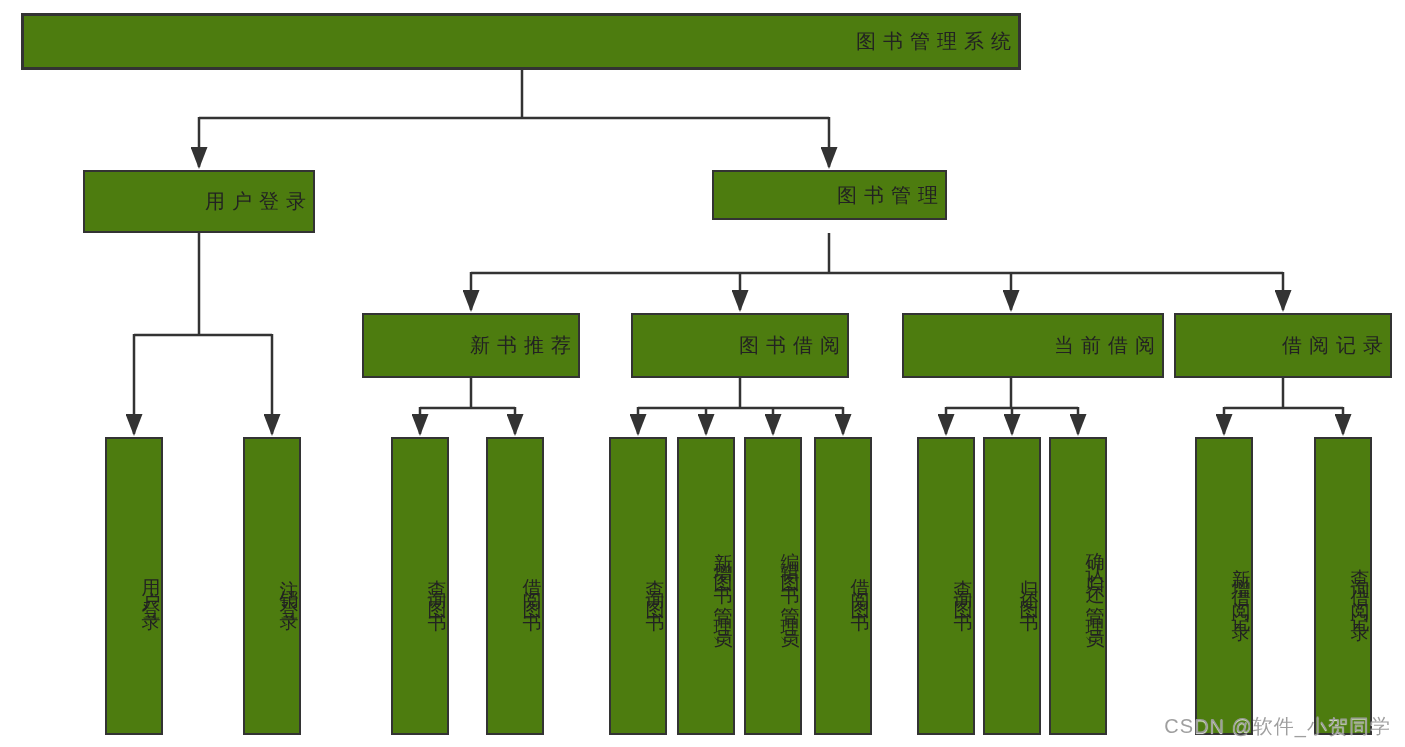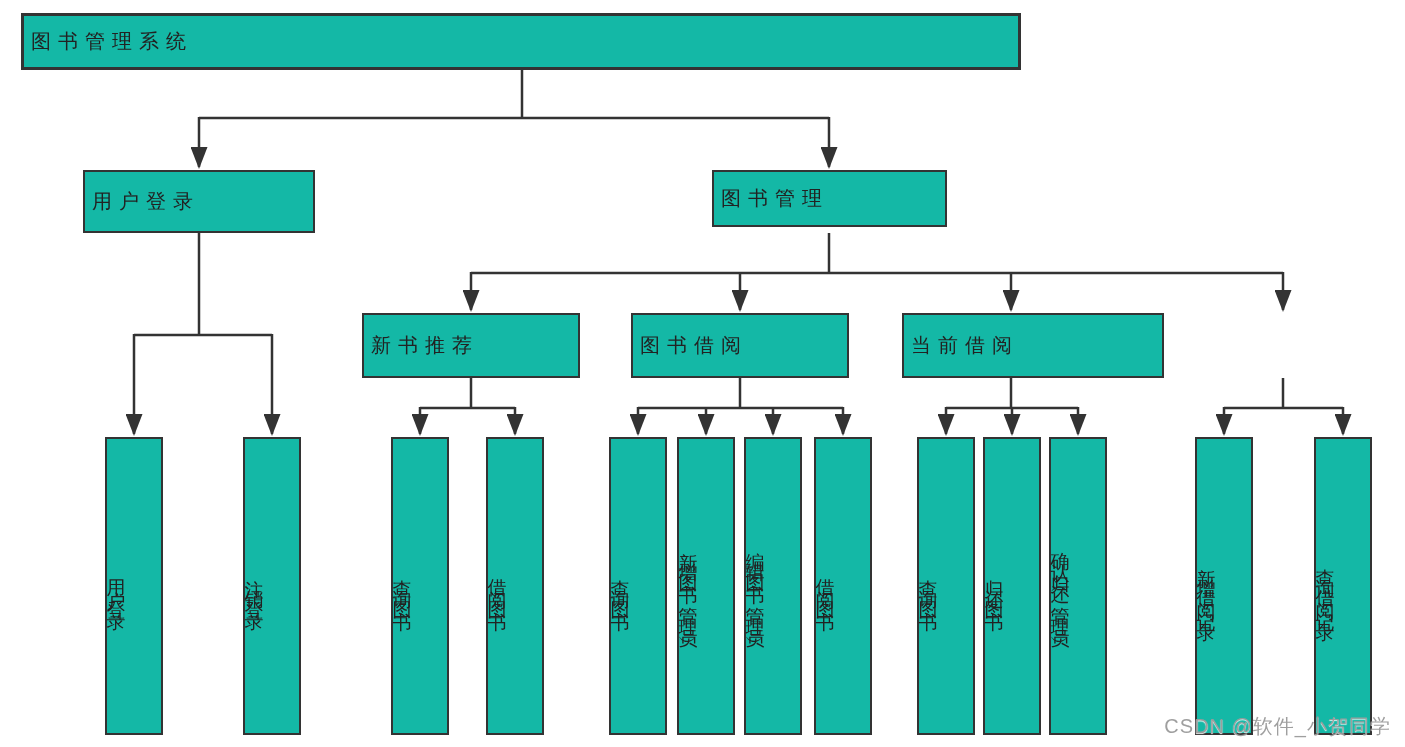--- a/index.html
+++ b/index.html
@@ -7,23 +7,23 @@
     position:relative;
     width:1405px;height:747px;
     background:#ffffff;
     font-family:"Liberation Sans","DejaVu Sans",sans-serif;
     overflow:hidden;
   }
   .wires{position:absolute;left:0;top:0;width:1405px;height:747px;}
   .node{
     position:absolute;
     box-sizing:border-box;
-    background:#14b8a6;
+    background:#4d7c0f;
     border:2.5px solid #333333;
-    display:flex;align-items:center;justify-content:flex-start;
+    display:flex;align-items:center;justify-content:flex-end;
     color:#222222;
   }
   .node.root{border-width:3px;}
   .h{
     font-size:20px;
     letter-spacing:7px;
     text-indent:7px;
     white-space:nowrap;
     color:#222222;
   }
@@ -103,32 +103,35 @@
     </g>
   </svg>
 
   <div class="node root" style="left:21px;top:13px;width:1000px;height:57px">
     <span class="h">图书管理系统</span>
   </div>
 
   <div class="node" style="left:83px;top:170px;width:232px;height:63px">
     <span class="h">用户登录</span>
   </div>
-  <div class="node" style="left:712px;top:170px;width:235px;height:57px">
+  <div class="node" style="left:712px;top:170px;width:235px;height:50px">
     <span class="h">图书管理</span>
   </div>
 
   <div class="node" style="left:362px;top:313px;width:218px;height:65px">
     <span class="h">新书推荐</span>
   </div>
   <div class="node" style="left:631px;top:313px;width:218px;height:65px">
     <span class="h">图书借阅</span>
   </div>
   <div class="node" style="left:902px;top:313px;width:262px;height:65px">
     <span class="h">当前借阅</span>
+  </div>
+  <div class="node" style="left:1174px;top:313px;width:218px;height:65px">
+    <span class="h">借阅记录</span>
   </div>
 
   <div class="node leaf" style="left:105px">
     <span class="v">用户登录</span>
   </div>
   <div class="node leaf" style="left:243px">
     <span class="v">注销登录</span>
   </div>
 
   <div class="node leaf" style="left:391px">

